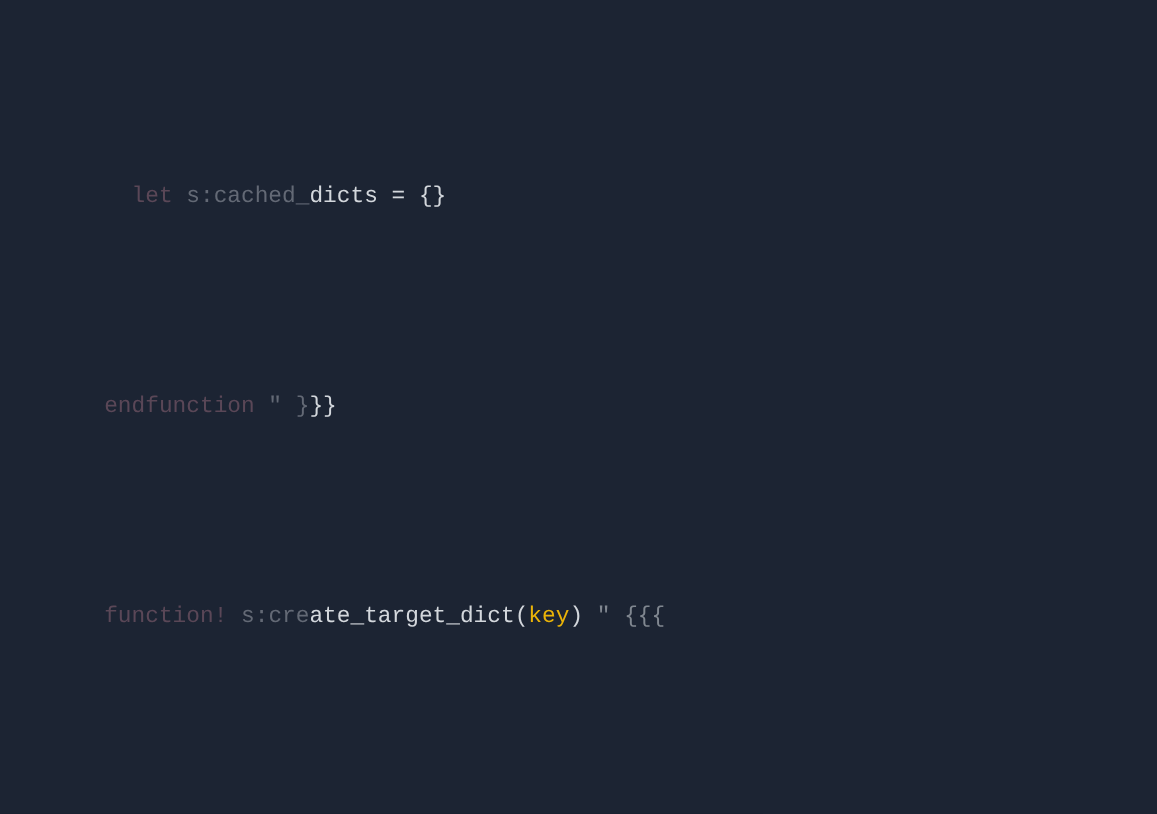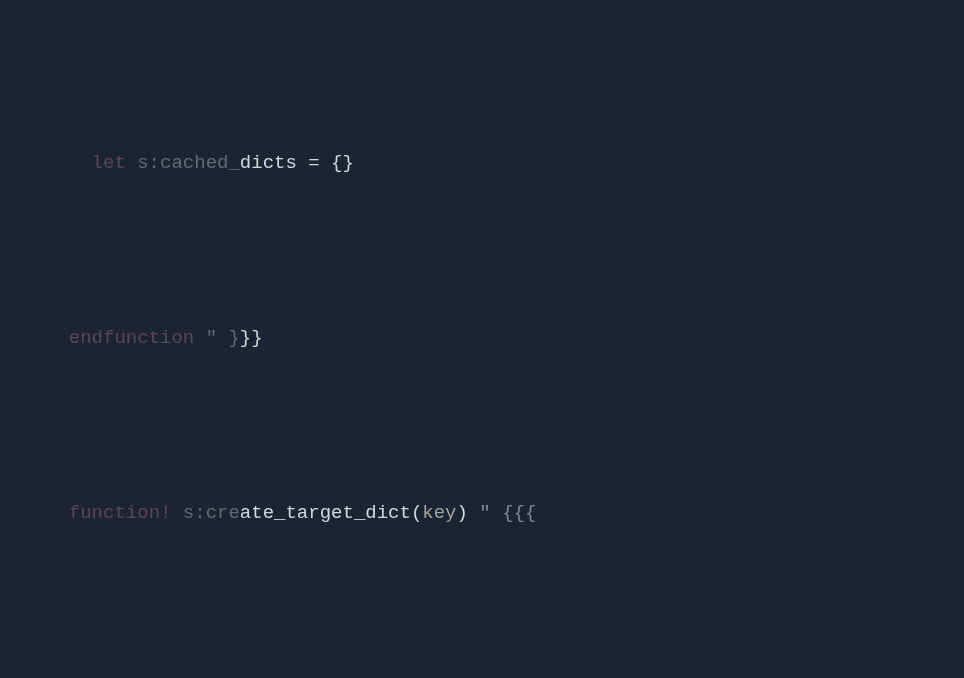--- a/index.html
+++ b/index.html
@@ -11,24 +11,24 @@
     font-size: 19px;
     line-height: 35px;
     overflow: hidden;
     color: #808790;
   }
   .editor {
     position: relative;
     padding: 6px 0 0 0;
     white-space: pre;
   }
-  .line { padding-left: 46px; text-indent: 0; }
+  .line { padding-left: 64px; text-indent: 0; }
   .bg .kw1 { color: #5a4757; }
   .bg .id1 { color: #636975; }
-  .fg .kw2 { color: #a3a3a3; text-align: center; }
+  .fg .kw2 { color: #eab308; text-align: center; }
   .fg .id1 { color: #d3d7dc; }
   .fg .pun { color: #d3d7dc; }
   .fg .str { color: #f0c674; }
   .fg .com { color: #808790; }
 </style>
 </head>
 <body>
 
 <div class="editor">
 

